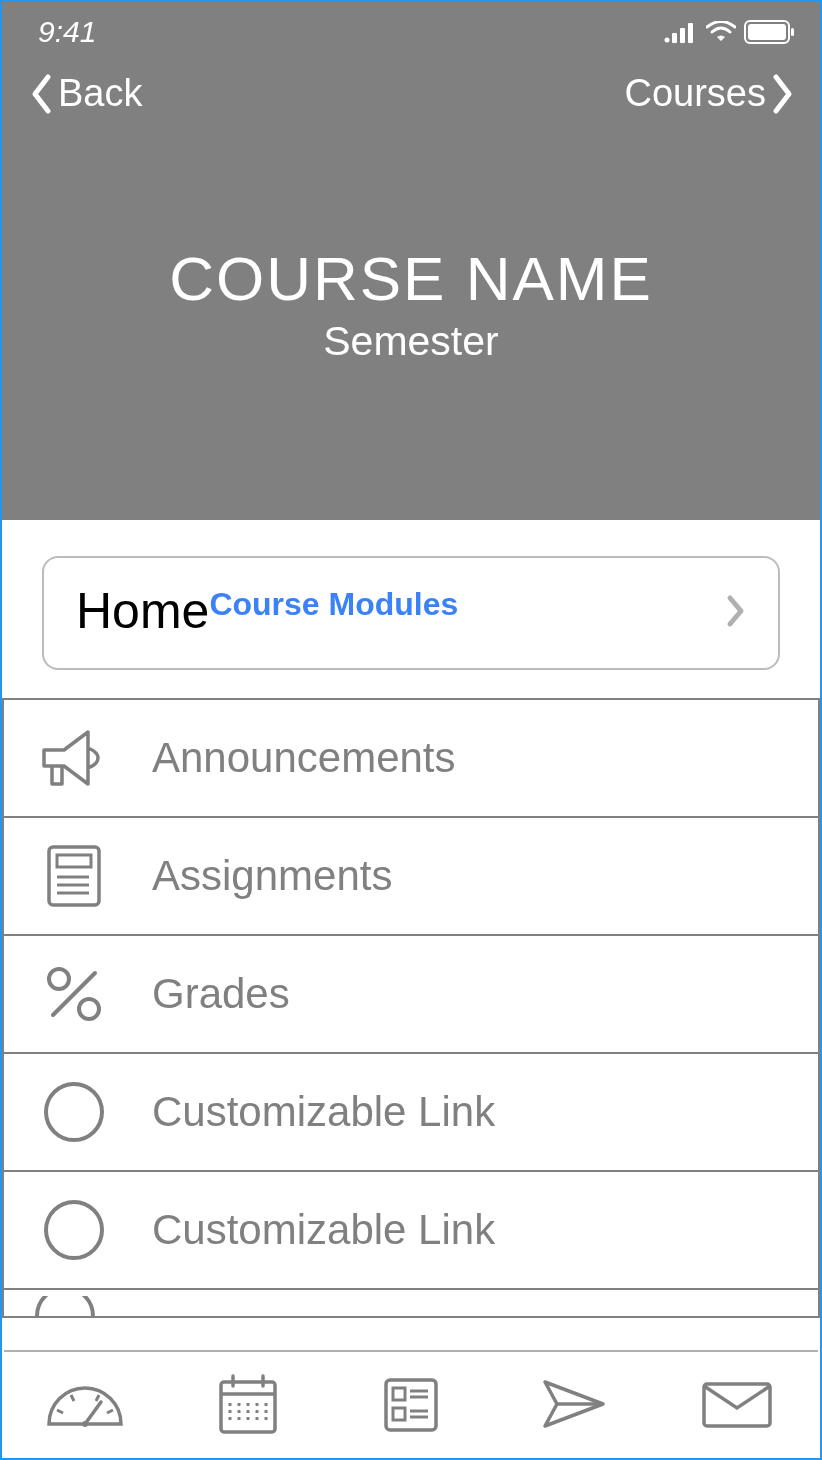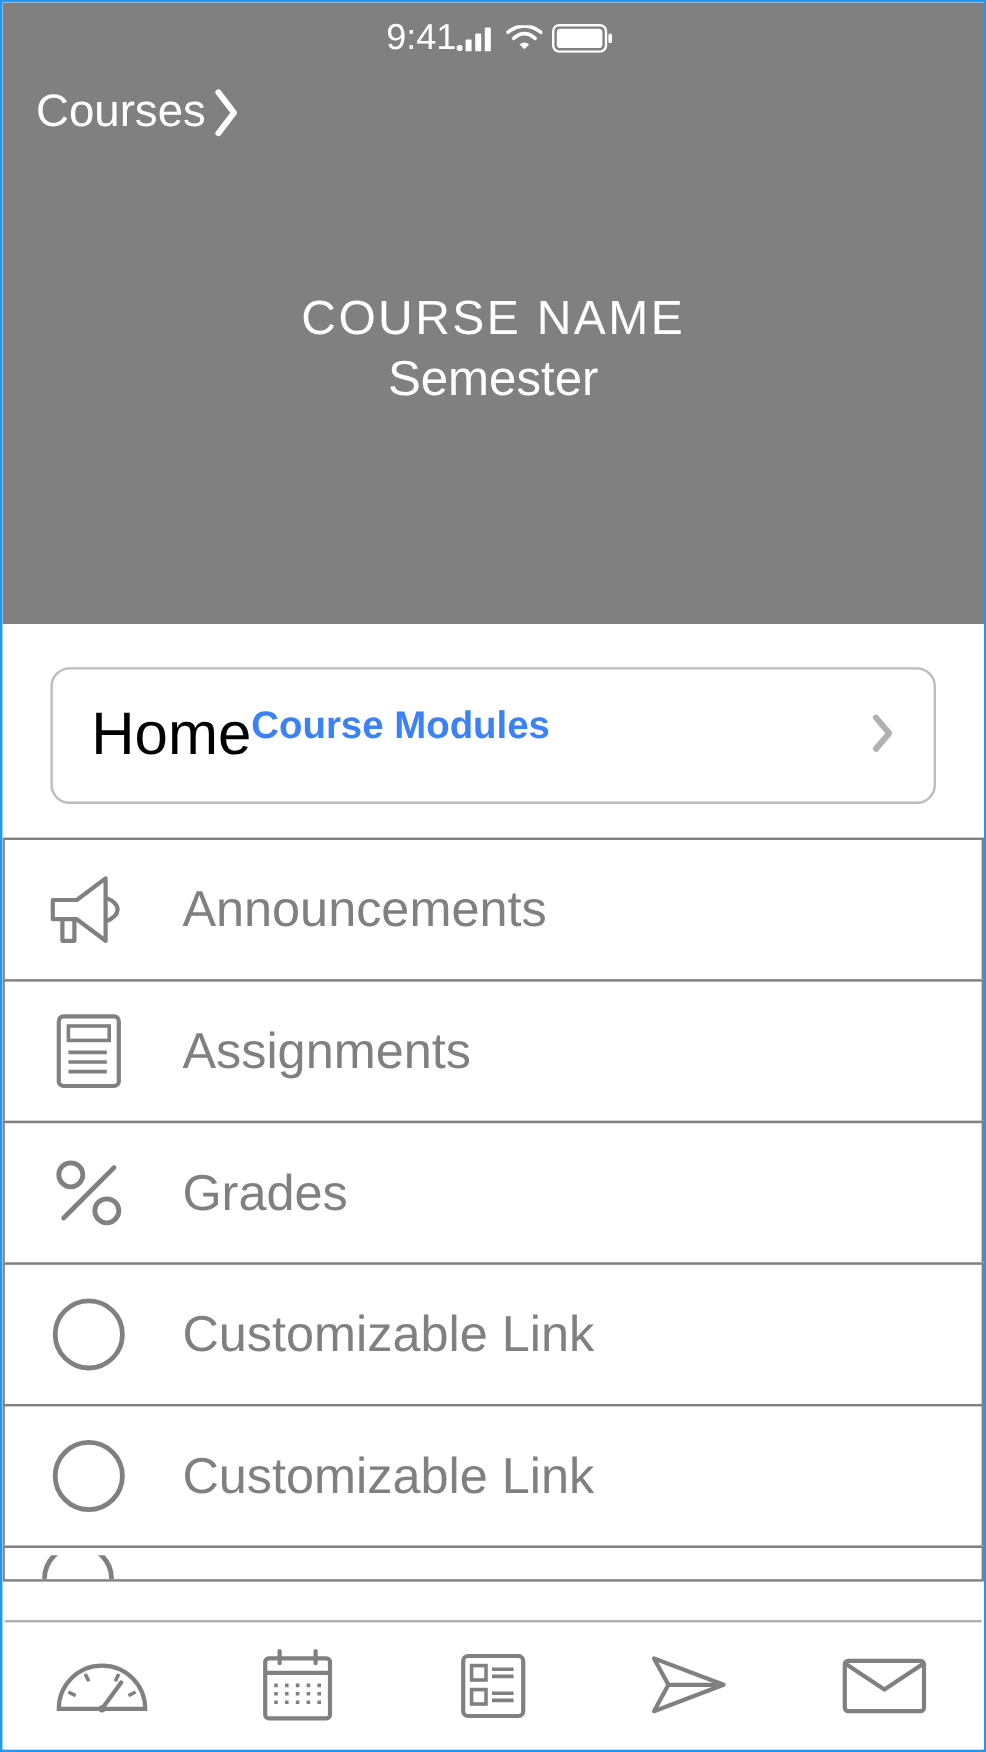--- a/index.html
+++ b/index.html
@@ -17,24 +17,25 @@
       overflow: hidden;
     }
     .header {
       background: #808080;
       height: 518px;
       color: #fff;
       position: relative;
     }
     .status-bar {
       display: flex;
-      justify-content: center;
+      justify-content: space-between;
       align-items: center;
       padding: 10px 24px 0 36px;
       height: 50px;
+      font-style: italic;
     }
     .status-time {
       font-size: 30px;
       font-weight: 500;
     }
     .status-right {
       display: flex;
       align-items: center;
       gap: 8px;
     }
@@ -50,21 +51,21 @@
       gap: 6px;
       font-size: 38px;
       font-weight: 300;
       cursor: pointer;
     }
     .header-center {
       text-align: center;
       margin-top: 128px;
     }
     .course-title {
-      font-size: 40px;
+      font-size: 62px;
       font-weight: 400;
       letter-spacing: 2px;
     }
     .course-subtitle {
       font-size: 41px;
       font-weight: 300;
       margin-top: 4px;
     }
     .content-area {
       padding: 36px 40px 0;
@@ -179,20 +180,26 @@
       </svg>
       <svg width="52" height="24" viewBox="0 0 52 24">
         <rect x="1" y="1" width="44" height="22" rx="5" stroke="#fff" stroke-width="2" fill="none"></rect>
         <rect x="4" y="4" width="38" height="16" rx="3" fill="#fff"></rect>
         <rect x="47" y="8" width="3" height="8" rx="1.5" fill="#fff"></rect>
       </svg>
     </div>
   </div>
 
   <div class="nav-bar">
+    <div class="nav-left">
+      <svg width="22" height="40" viewBox="0 0 22 40">
+        <path d="M18 3 L5 20 L18 37" stroke="#fff" stroke-width="5" fill="none" stroke-linecap="round" stroke-linejoin="round"></path>
+      </svg>
+      <span>Back</span>
+    </div>
     <div class="nav-right">
       <span>Courses</span>
       <svg width="22" height="40" viewBox="0 0 22 40">
         <path d="M4 3 L17 20 L4 37" stroke="#fff" stroke-width="5" fill="none" stroke-linecap="round" stroke-linejoin="round"></path>
       </svg>
     </div>
   </div>
 
   <div class="header-center">
     <div class="course-title">COURSE NAME</div>

